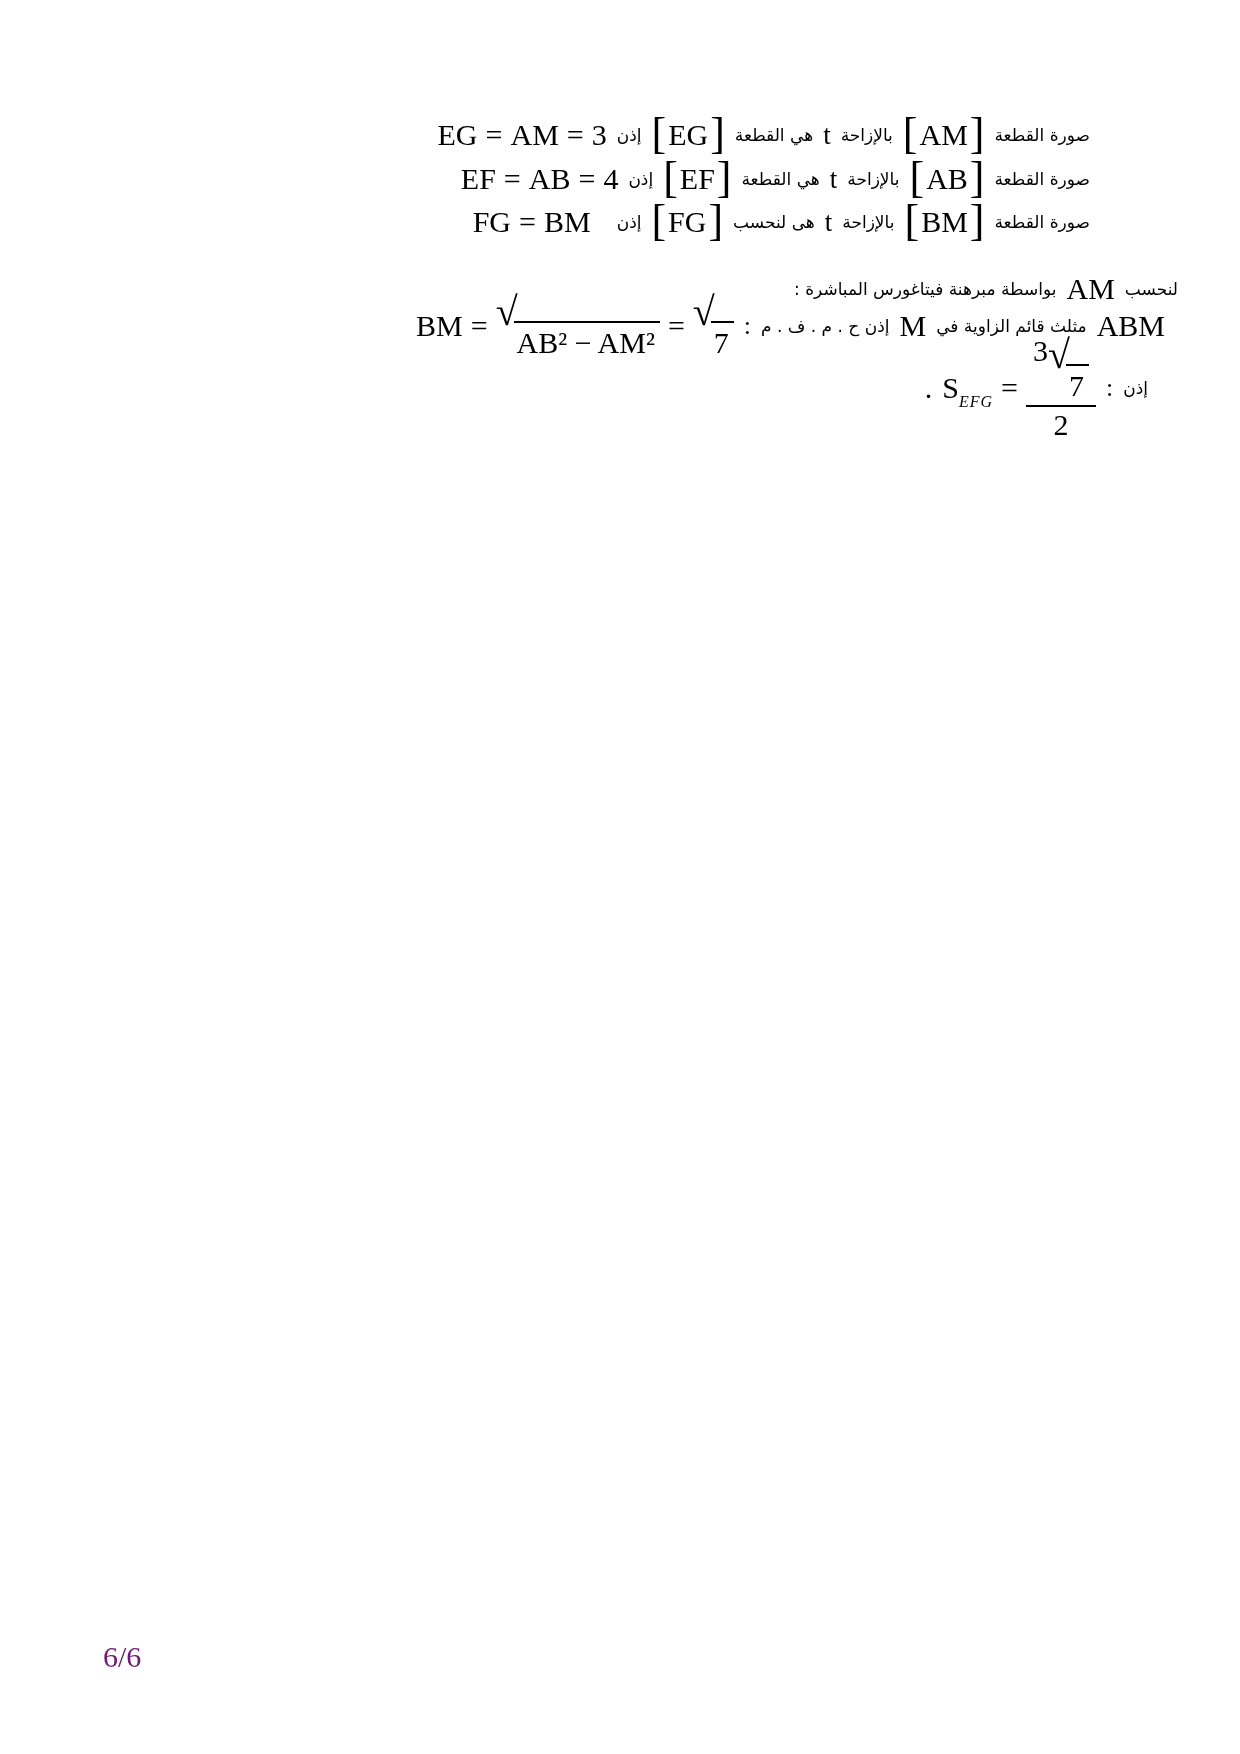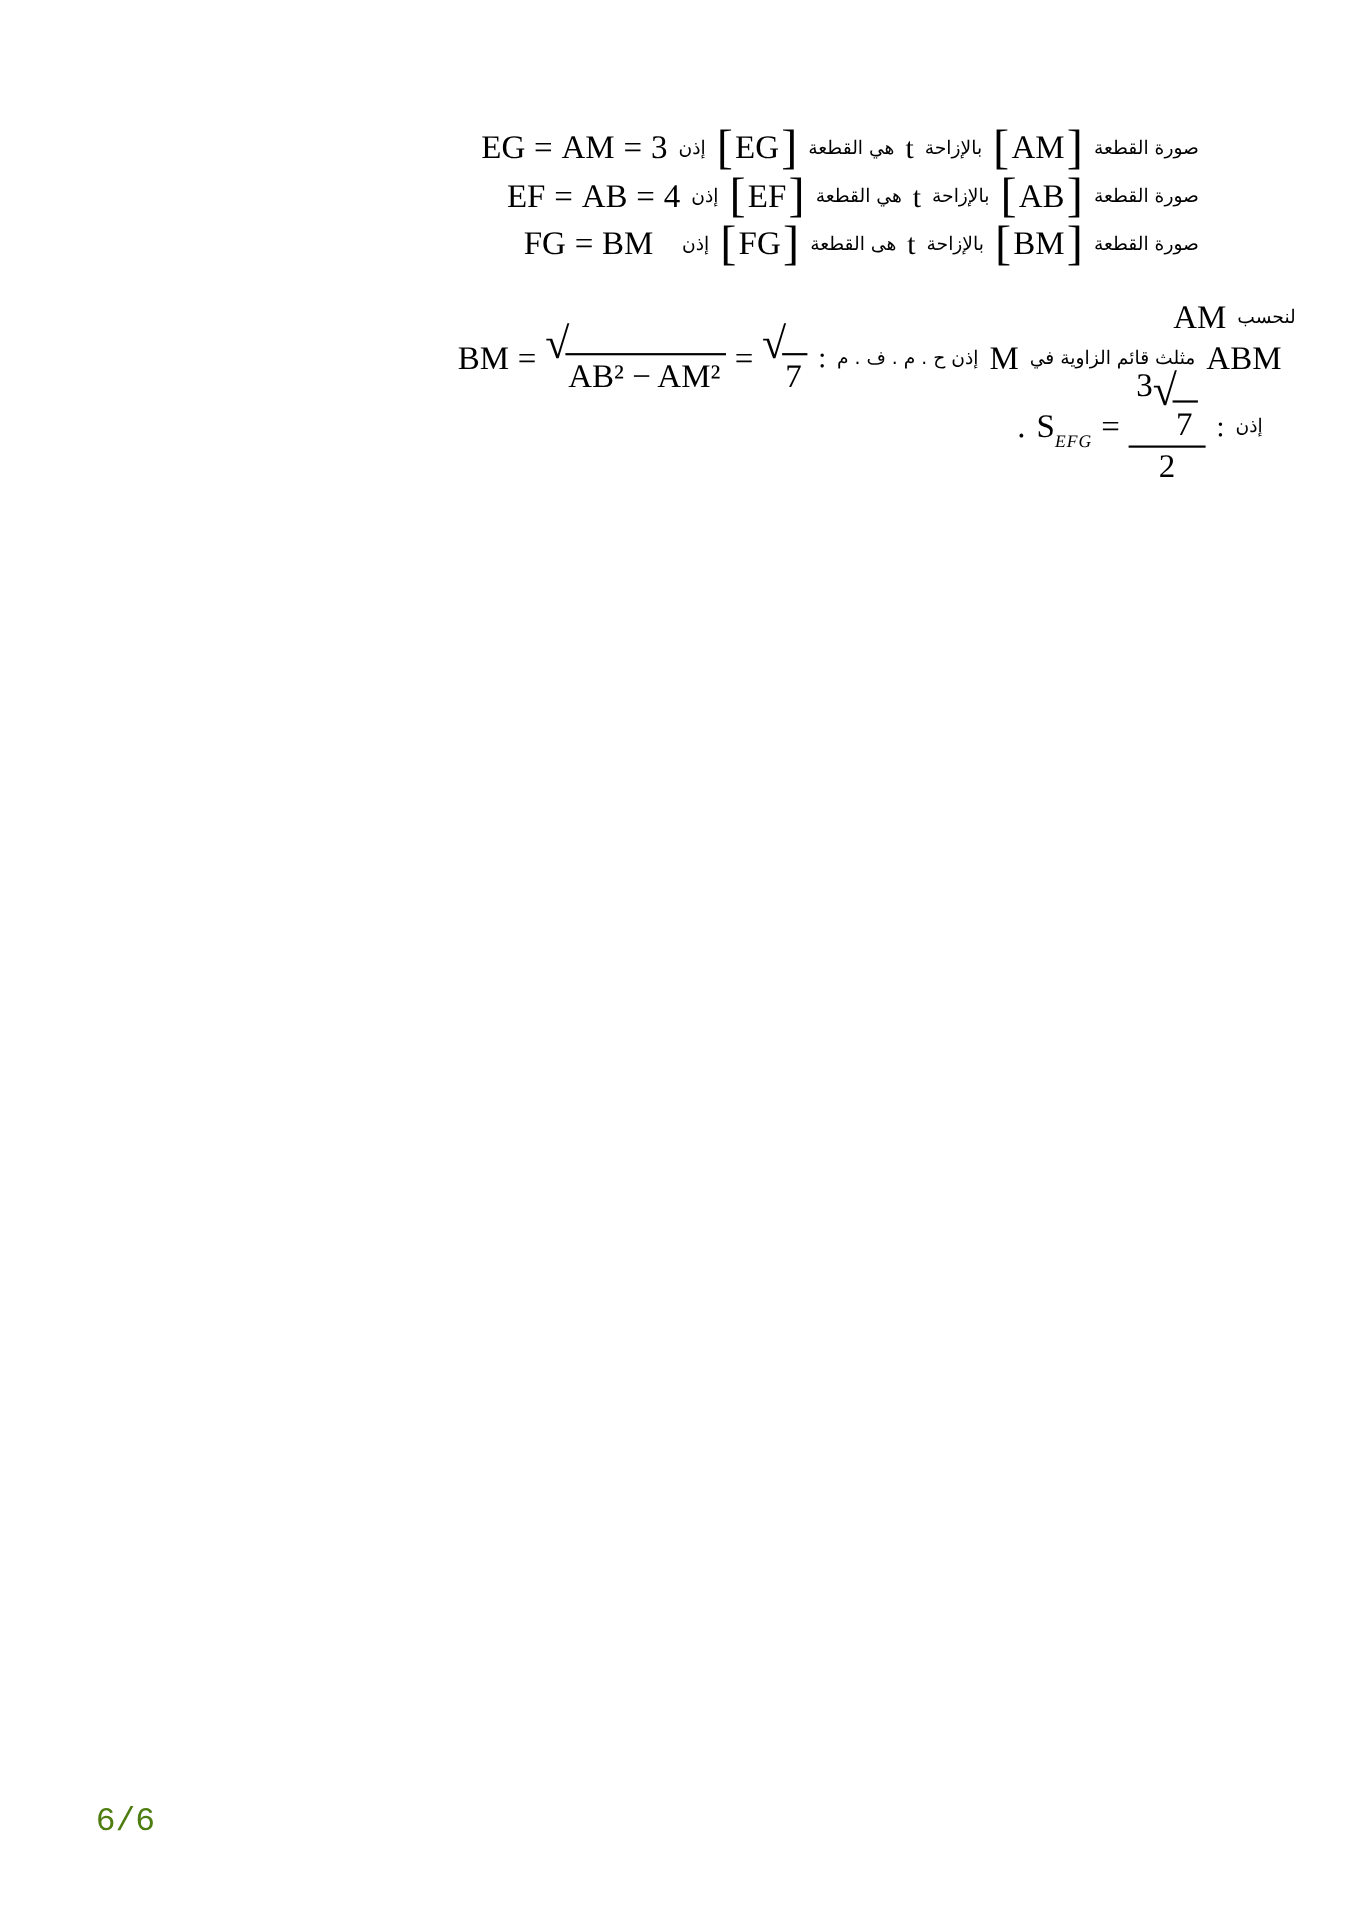--- a/index.html
+++ b/index.html
@@ -87,25 +87,25 @@
   .period { font-size: 30px; }
   
   .b1l1 { top: 112px; right: 150px; }
   .b1l2 { top: 156px; right: 150px; }
   .b1l3 { top: 199px; right: 150px; }
   .b2l1 { top: 266px; right: 62px; }
   .b2l2 { top: 300px; right: 75px; height: 52px; }
   .b2l3 { top: 352px; right: 92px; height: 72px; }
   .pagenum {
     position: absolute;
-    left: 87px;
+    left: 103px;
     top: 1640px;
-    font-family: Liberation Mono, monospace;
+    font-family: Liberation Serif, serif;
     font-size: 30px;
-    color: #4d7c0f;
+    color: #701a75;
   }
 </style>
 </head>
 <body>
 
 <div class="page">
 
   <div class="line b1l1">
     <span class="ar">صورة القطعة</span>
     <span class="seg" dir="ltr">
@@ -158,39 +158,40 @@
 
   <div class="line b1l3">
     <span class="ar">صورة القطعة</span>
     <span class="seg" dir="ltr">
       <span class="br">[</span>
       <span class="mi">BM</span>
       <span class="br">]</span>
     </span>
     <span class="ar">بالإزاحة</span>
     <span class="mi tvar">t</span>
-    <span class="ar">هى القطعة</span>
+    <span class="ar">هى لنحسب</span>
     <span class="seg" dir="ltr">
       <span class="br">[</span>
       <span class="mi">FG</span>
       <span class="br">]</span>
     </span>
     <span class="ar">إذن</span>
     <span class="eq" dir="ltr">
       <span class="mi">FG</span>
       <span class="mo">=</span>
       <span class="mi">BM</span>
       <span class="mo"></span>
       <span class="mn"></span>
     </span>
   </div>
 
   <div class="line b2l1">
     <span class="ar">لنحسب</span>
     <span class="mi" dir="ltr">AM</span>
+    <span class="ar">بواسطة مبرهنة فيتاغورس المباشرة :</span>
   </div>
 
   <div class="line b2l2">
     <span class="mi" dir="ltr">ABM</span>
     <span class="ar">مثلث قائم الزاوية في</span>
     <span class="mi" dir="ltr">M</span>
     <span class="ar">إذن ح . م . ف . م</span>
     <span class="mo colon">:</span>
     <span class="eq" dir="ltr">
       <span class="mi">BM</span>

